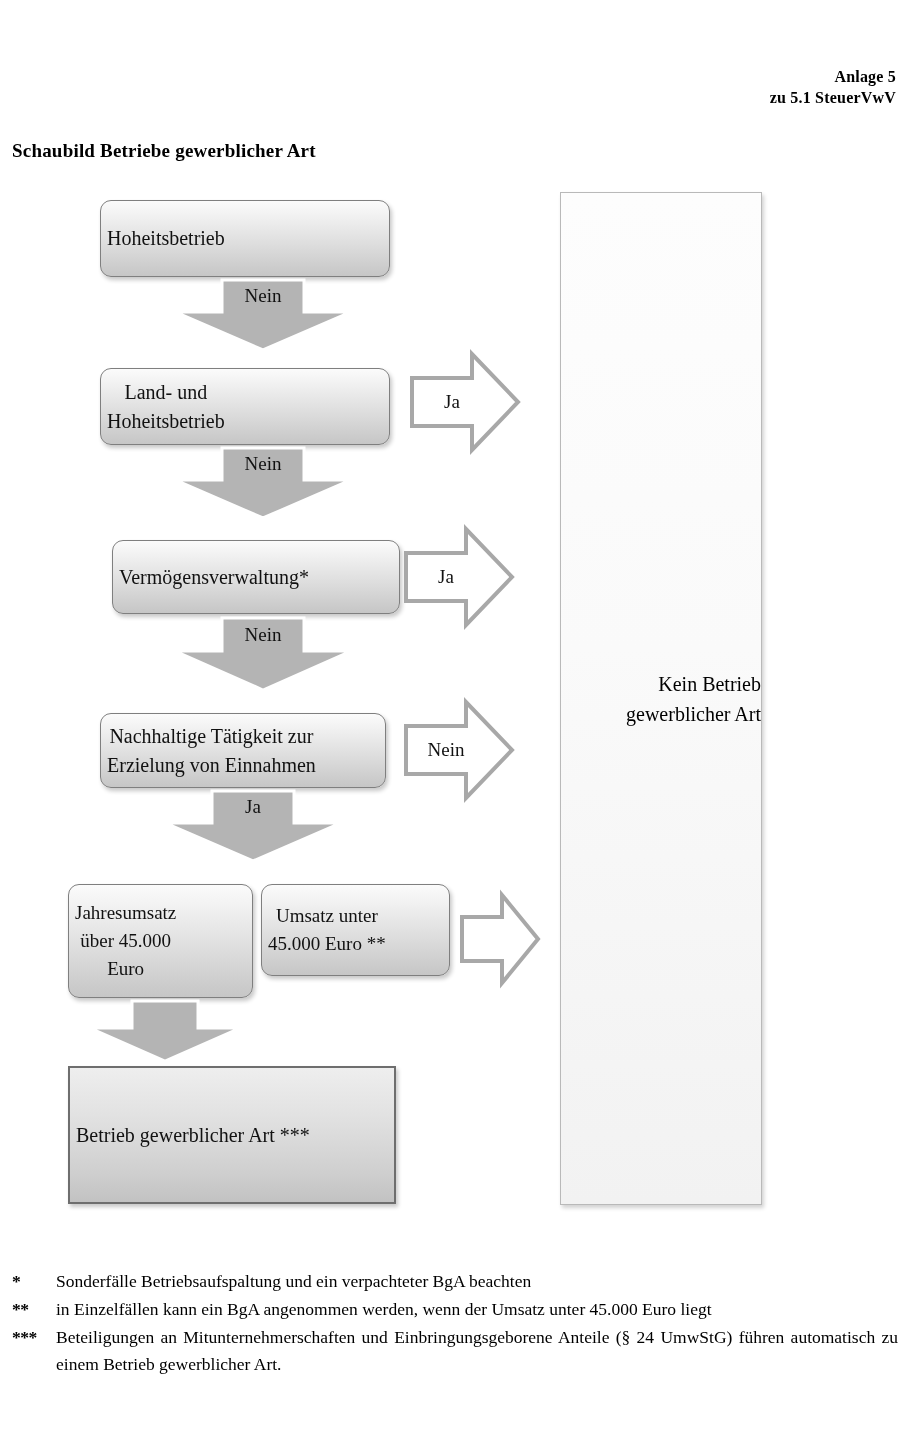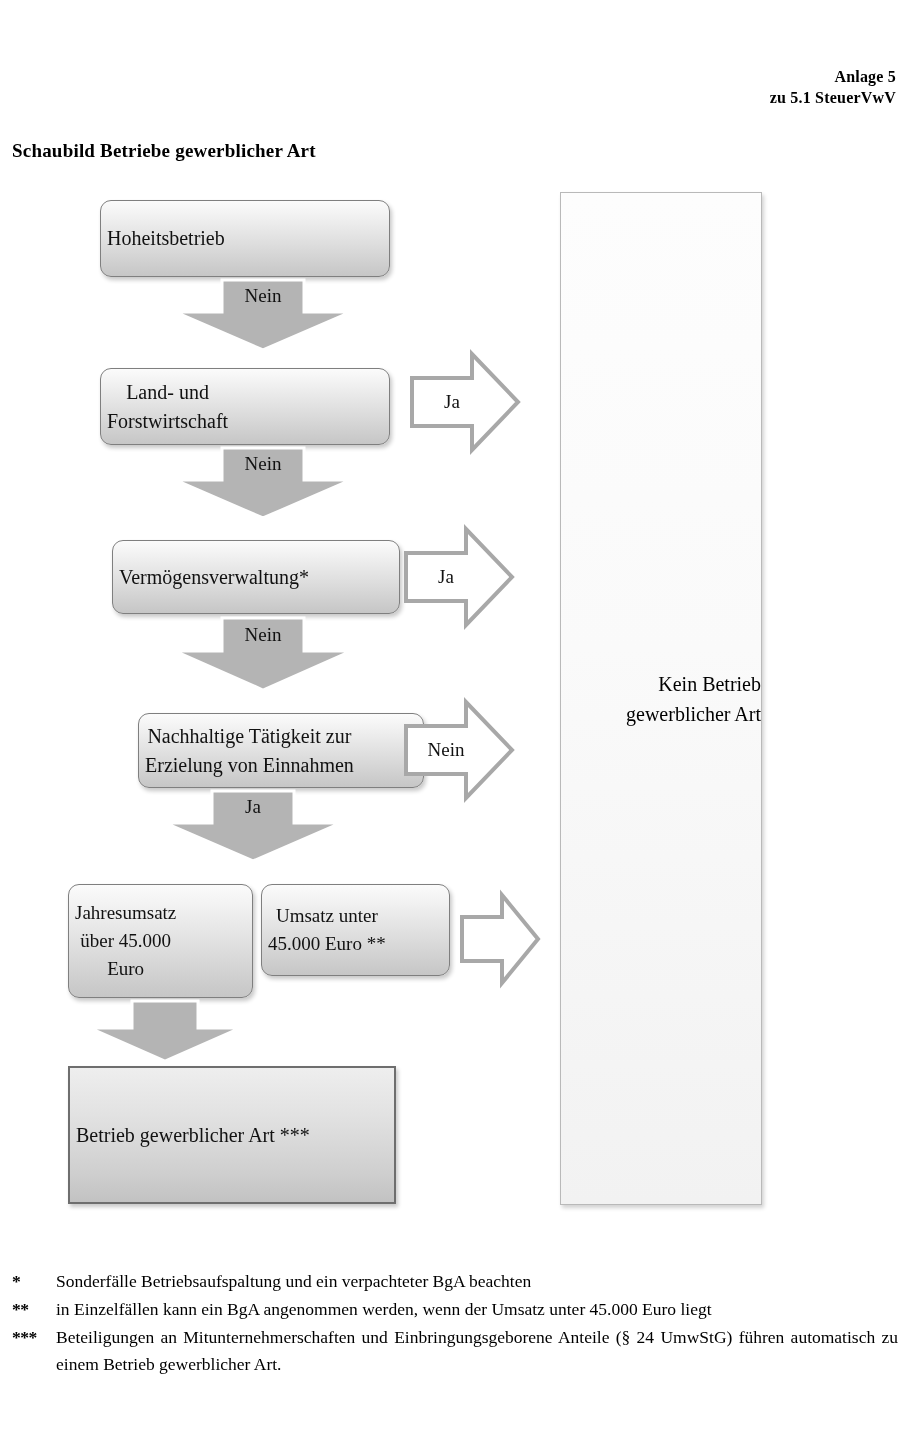--- a/index.html
+++ b/index.html
@@ -157,21 +157,21 @@
 
   <div class="arrow arrow-down" style="left:175px; top:280px; width:176px; height:70px;">
     <svg width="176" height="70" viewBox="0 0 176 70">
       <polygon points="47,0 129,0 129,32 176,32 88,70 0,32 47,32" fill="#b4b4b4" stroke="#ffffff" stroke-width="3"></polygon>
     </svg>
     <div class="atext" style="top:5px;">Nein</div>
   </div>
 
   <div class="node" style="left:100px; top:368px; width:290px; height:77px;">
     <span class="label"><span style="white-space:pre-line;">Land- und
-Forstwirtschaft</span></span>
+Hoheitsbetrieb</span></span>
   </div>
 
   <div class="arrow arrow-right" style="left:410px; top:352px; width:110px; height:100px;">
     <svg width="110" height="100" viewBox="0 0 110 100">
       <polygon points="2,26 62,26 62,2 108,50 62,98 62,74 2,74" fill="#ffffff" stroke="#a8a8a8" stroke-width="4" stroke-linejoin="miter"></polygon>
     </svg>
     <div class="atext">Ja</div>
   </div>
 
   <div class="arrow arrow-down" style="left:175px; top:448px; width:176px; height:70px;">
@@ -192,21 +192,21 @@
     <div class="atext">Ja</div>
   </div>
 
   <div class="arrow arrow-down" style="left:175px; top:618px; width:176px; height:72px;">
     <svg width="176" height="72" viewBox="0 0 176 72">
       <polygon points="47,0 129,0 129,33 176,33 88,72 0,33 47,33" fill="#b4b4b4" stroke="#ffffff" stroke-width="3"></polygon>
     </svg>
     <div class="atext" style="top:6px;">Nein</div>
   </div>
 
-  <div class="node" style="left:100px; top:713px; width:286px; height:75px;margin-left:38px;">
+  <div class="node" style="left:100px; top:713px; width:286px; height:75px;">
     <span class="label"><span style="white-space:pre-line;">Nachhaltige Tätigkeit zur
 Erzielung von Einnahmen</span></span>
   </div>
 
   <div class="arrow arrow-right" style="left:404px; top:700px; width:110px; height:100px;">
     <svg width="110" height="100" viewBox="0 0 110 100">
       <polygon points="2,26 62,26 62,2 108,50 62,98 62,74 2,74" fill="#ffffff" stroke="#a8a8a8" stroke-width="4" stroke-linejoin="miter"></polygon>
     </svg>
     <div class="atext">Nein</div>
   </div>

